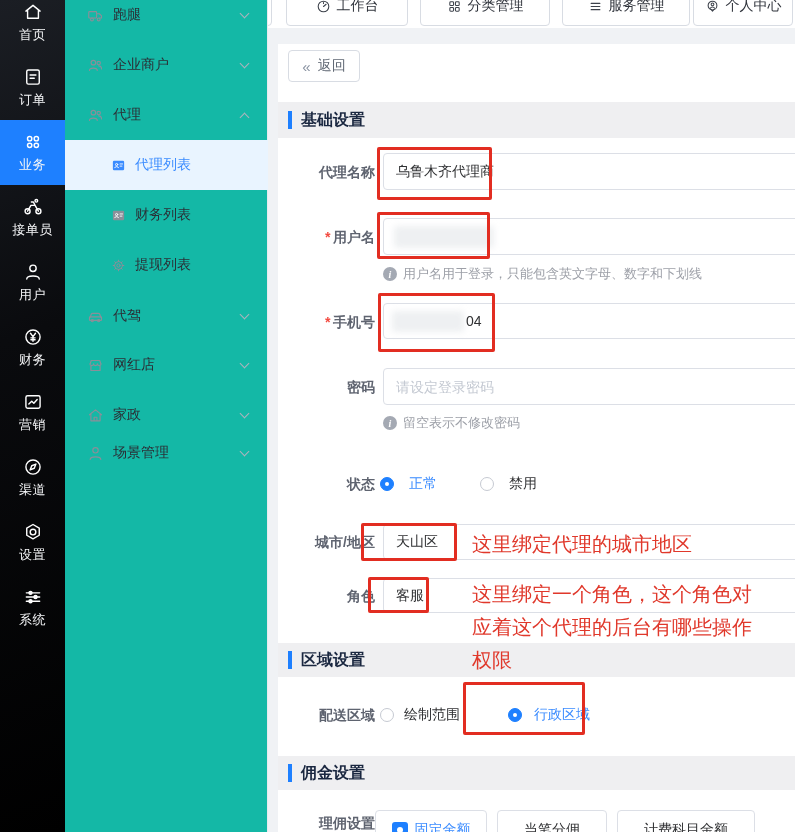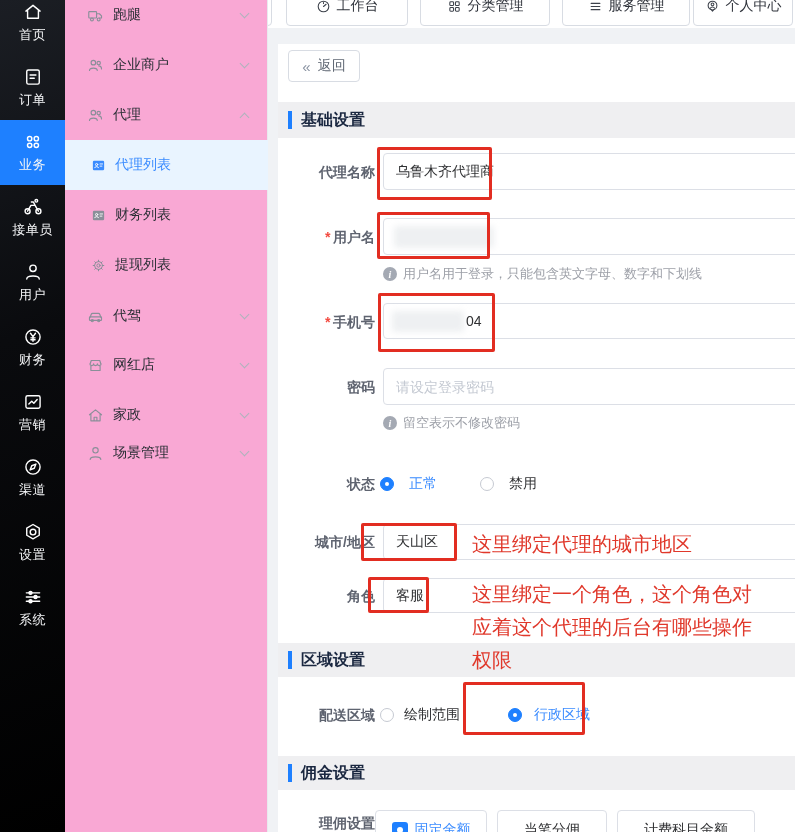--- a/index.html
+++ b/index.html
@@ -12,26 +12,26 @@
   .rail-item { width:65px; height:65px; display:flex; flex-direction:column;
     align-items:center; justify-content:center; gap:4px; color:#f5f6f8; cursor:pointer; }
   .rail-item:first-child { margin-top:-10px; }
   .rail-item svg { width:20px; height:20px; stroke:#fff; fill:none;
     stroke-width:1.7; stroke-linecap:round; stroke-linejoin:round; }
   .rail-item .lbl { font-size:13px; letter-spacing:0.5px; }
   .rail-item.active { background:#1e80ff; }
 
   
   #sidebar { position:absolute; left:65px; top:0; width:203px; height:832px;
-    background:#f9a8d4; border-right:1px solid #e8eaee; z-index:10; }
+    background:#14b8a6; border-right:1px solid #e8eaee; z-index:10; }
   .side-item { position:absolute; left:0; width:203px; height:50px; display:flex;
     align-items:center; padding-left:22px; cursor:pointer; color:#2b2f36; font-size:14px; }
   .side-item svg { width:17px; height:17px; stroke:#8a8f99; color:#8a8f99; fill:none;
     stroke-width:1.6; stroke-linecap:round; stroke-linejoin:round; margin-right:9px; flex:none; }
-  .side-item.sub { padding-left:26px; }
+  .side-item.sub { padding-left:46px; }
   .side-item.sub svg { width:15px; height:15px; }
   .side-item.active { background:#e9f4ff; color:#3a8bff; }
   .side-item.active svg { stroke:#3a8bff; color:#3a8bff; }
   .chev { position:absolute; right:20px; width:7px; height:7px;
     border-right:1.5px solid #aeb3bc; border-bottom:1.5px solid #aeb3bc;
     transform:rotate(45deg); top:20px; }
   .chev.up { transform:rotate(-135deg); top:24px; }
 
   
   #main-bg { position:absolute; left:268px; top:0; width:527px; height:832px; background:#f0f2f5; }

